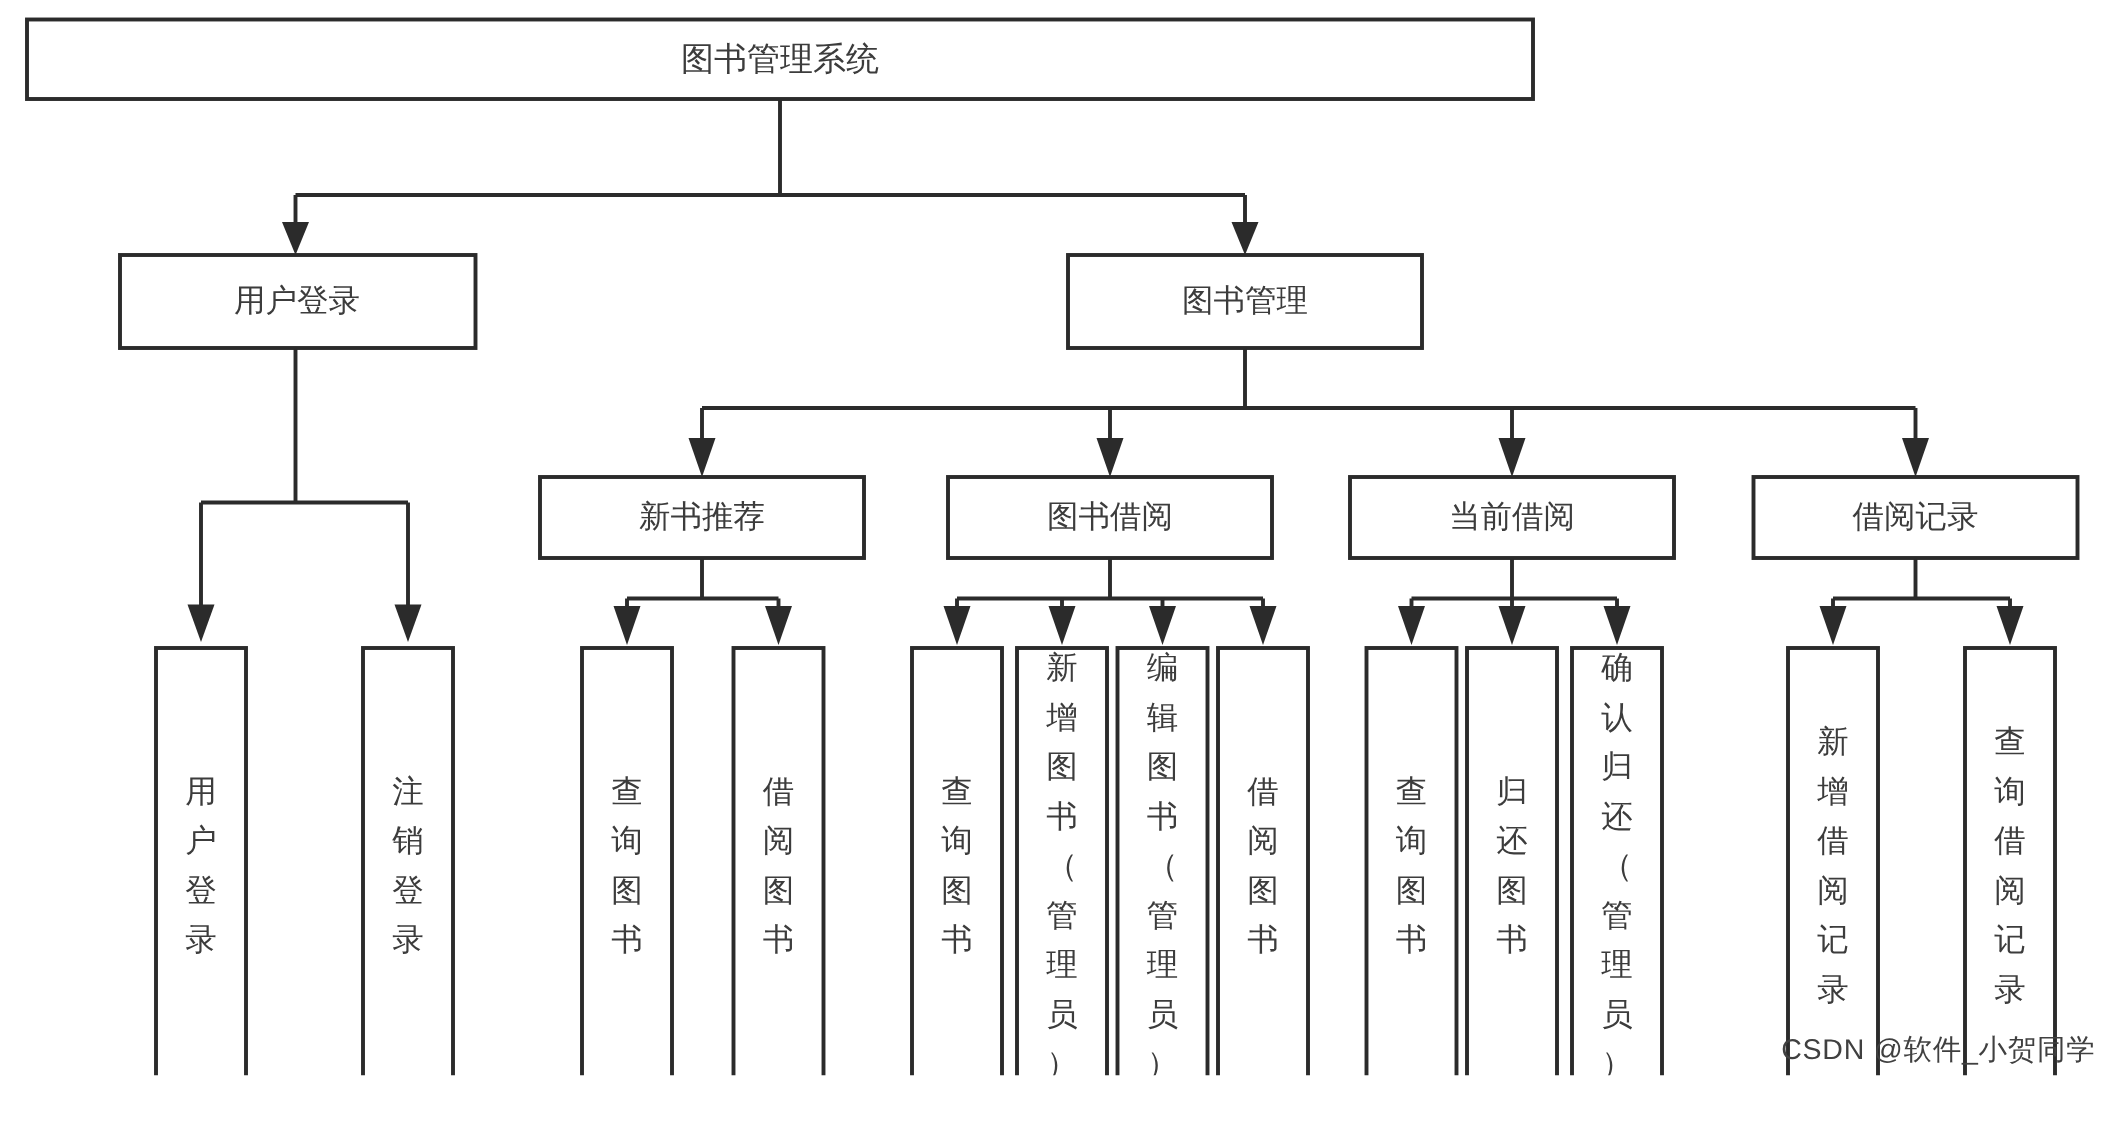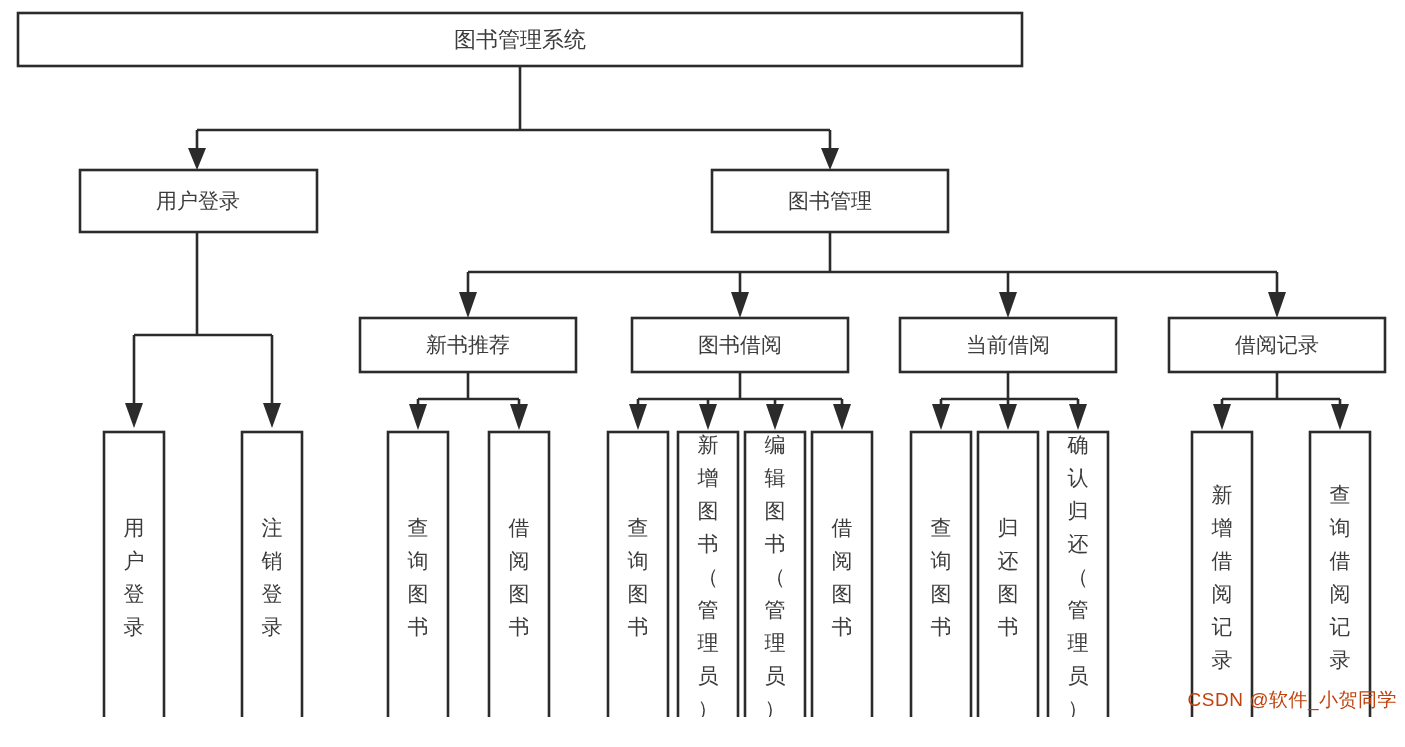--- a/index.html
+++ b/index.html
@@ -45,21 +45,21 @@
   .vlabel{
     fill:#3c3c3c;
     font-family:"Liberation Sans","DejaVu Sans",sans-serif;
     font-size:21px;
     text-anchor:middle;
   }
   .watermark{
     position:absolute;
     right:8px;
     bottom:4px;
-    color:#c2410c;
+    color:#404040;
     font-size:19px;
     font-family:"Liberation Sans","DejaVu Sans",sans-serif;
     letter-spacing:0.5px;
     white-space:nowrap;
     pointer-events:none;
   }
 </style>
 </head>
 <body>
 

